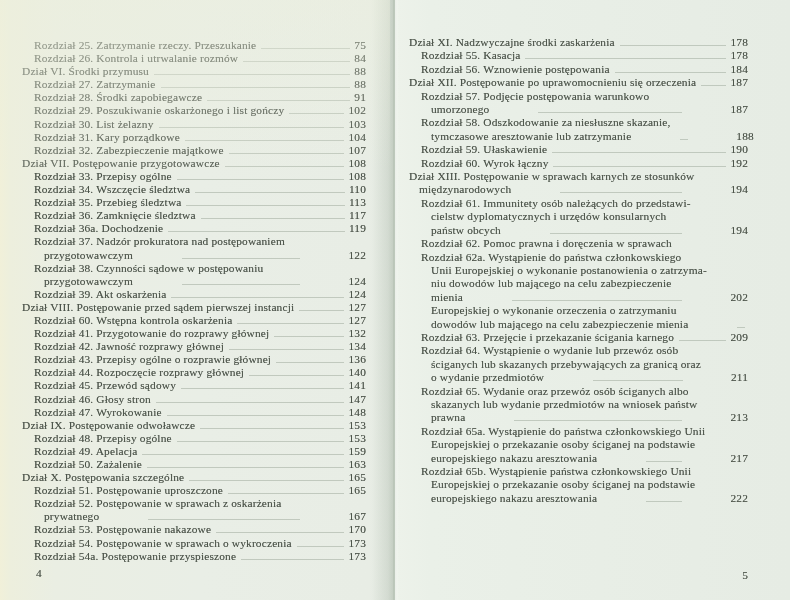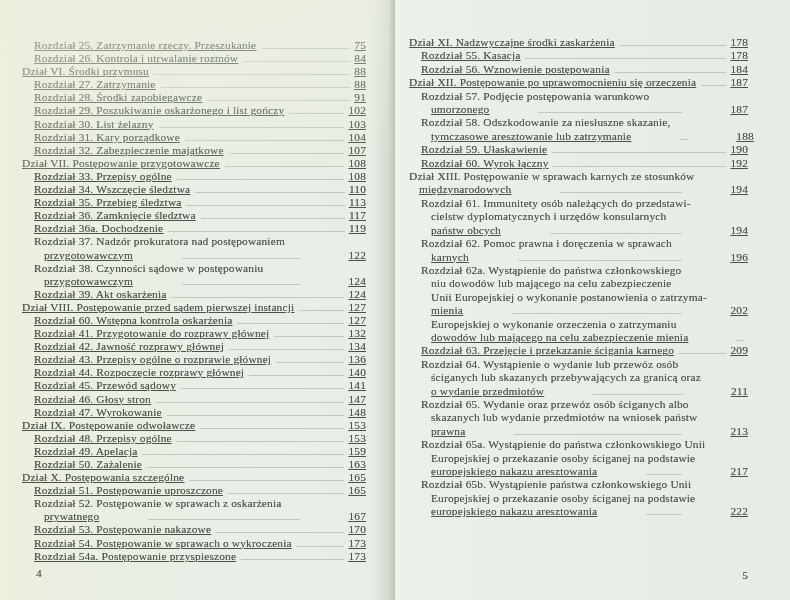--- a/index.html
+++ b/index.html
@@ -18,21 +18,21 @@
     position:absolute;
     font-size:11.4px;
     letter-spacing:.15px;
     text-shadow:0 0 .6px rgba(72,80,72,.55);
   }
   #toc-left{left:22px;top:39px;width:344px;line-height:13.1px;}
   #toc-right{left:409px;top:36px;width:339px;line-height:13.4px;}
   .entry.lvl1{margin-left:12px;}
   .line{white-space:nowrap;}
   .line.cont{padding-left:10px;gap:44px;}
-  .line.last{display:flex;align-items:baseline;text-decoration:underline;}
+  .line.last{display:flex;align-items:baseline;}
   .line .txt{white-space:pre;}
   .leader{
     flex:1;min-width:8px;
     border-bottom:1px solid rgba(128,143,126,.38);
     margin:0 4px 3px 5px;
   }
   .pg{white-space:nowrap;text-align:left;}
   .gutter-shadow{
     position:absolute;top:0;left:372px;width:21px;height:600px;
     background:linear-gradient(90deg,rgba(110,125,108,0) 0%,rgba(110,125,108,.14) 100%);
@@ -404,30 +404,25 @@
         <div class="line"><span class="txt">Rozdział 61. Immunitety osób należących do przedstawi-</span></div>
         <div class="line cont"><span class="txt">cielstw dyplomatycznych i urzędów konsularnych</span></div>
         <div class="line cont last">
           <span class="txt">państw obcych</span>
           <span class="leader"></span>
           <span class="pg">194</span>
         </div>
       </div>
       <div class="entry lvl1">
         <div class="line"><span class="txt">Rozdział 62. Pomoc prawna i doręczenia w sprawach</span></div>
-        <div class="line cont last">
-          <span class="txt">karnych</span>
-          <span class="leader"></span>
-          <span class="pg">196</span>
-        </div>
       </div>
       <div class="entry lvl1">
         <div class="line"><span class="txt">Rozdział 62a. Wystąpienie do państwa członkowskiego</span></div>
+        <div class="line cont"><span class="txt">Unii Europejskiej o wykonanie postanowienia o zatrzyma-</span></div>
         <div class="line cont"><span class="txt">niu dowodów lub mającego na celu zabezpieczenie</span></div>
-        <div class="line cont"><span class="txt">Unii Europejskiej o wykonanie postanowienia o zatrzyma-</span></div>
         <div class="line cont last">
           <span class="txt">mienia</span>
           <span class="leader"></span>
           <span class="pg">202</span>
         </div>
       </div>
       <div class="entry lvl1">
         <div class="line cont"><span class="txt">Europejskiej o wykonanie orzeczenia o zatrzymaniu</span></div>
         <div class="line cont last">
           <span class="txt">dowodów lub mającego na celu zabezpieczenie mienia</span>

